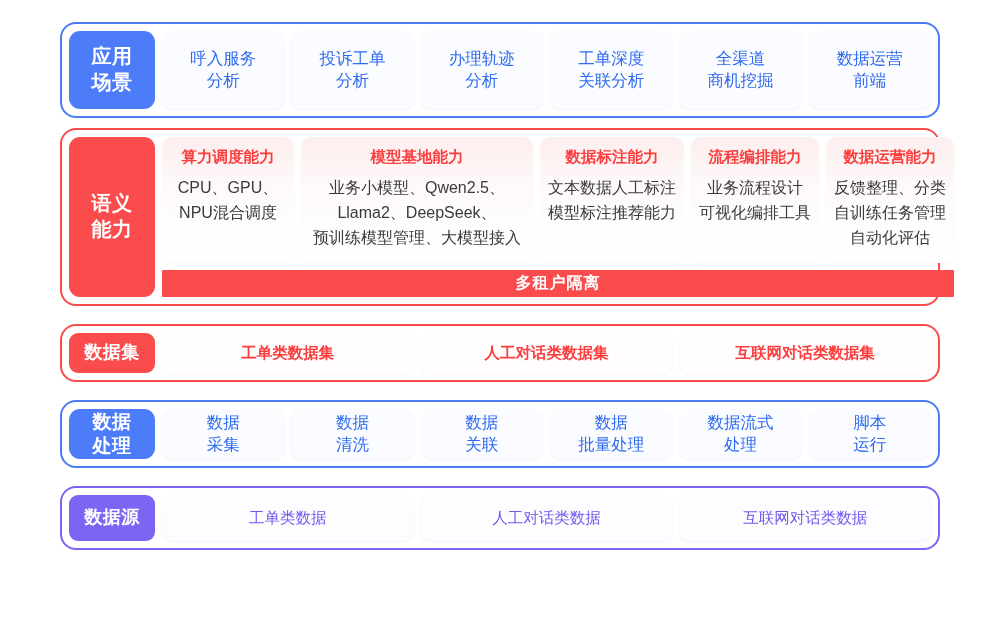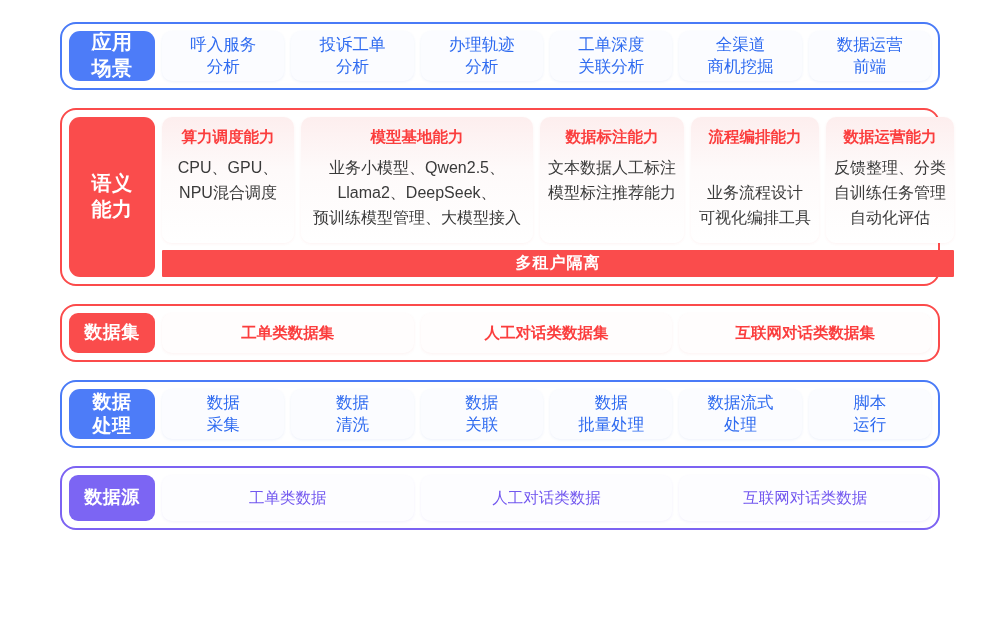--- a/index.html
+++ b/index.html
@@ -52,21 +52,21 @@
     border-radius: 10px;
     display: flex;
     flex-direction: column;
     align-items: center;
     justify-content: center;
     text-align: center;
     line-height: 1.32;
   }
 
   
-  #row-apps { height: 68px; margin-bottom: 18px; }
+  #row-apps { height: 96px; margin-bottom: 10px; }
   #row-apps .chip { width: 86px; font-size: 20px; margin-right: 7px; }
   #row-apps .cards { display: flex; flex: 1 1 auto; gap: 7px; }
   #row-apps .card {
     flex: 1 1 0;
     background: #fbfcff;
     color: #2f6bf0;
     font-size: 16.5px;
     font-weight: 500;
     box-shadow: 0 1px 3px rgba(60,100,210,.09);
   }
@@ -78,21 +78,21 @@
   #row-sem .cards { display: flex; gap: 7px; flex: 1 1 auto; }
   #row-sem .card {
     background: linear-gradient(180deg, #fdeeee 0%, #fefafa 42%, #ffffff 100%);
     box-shadow: 0 1px 3px rgba(220,90,90,.07);
     padding: 10px 8px 12px 8px;
     justify-content: flex-start;
   }
   #row-sem .c-compute { flex: 0 0 132px; }
   #row-sem .c-model   { flex: 0 0 232px; }
   #row-sem .c-label   { flex: 0 0 136px; }
-  #row-sem .c-flow    { flex: 0 0 120px; justify-content: space-between; }
+  #row-sem .c-flow    { flex: 0 0 120px; }
   #row-sem .c-ops     { flex: 1 1 auto; }
   .card-title {
     color: #fb3d3d;
     font-size: 15.5px;
     font-weight: 700;
     margin-bottom: 9px;
     white-space: nowrap;
   }
   .card-body { color: #3a3a3a; font-size: 16px; font-weight: 400; line-height: 1.55; }
   .card-body div { white-space: nowrap; }

